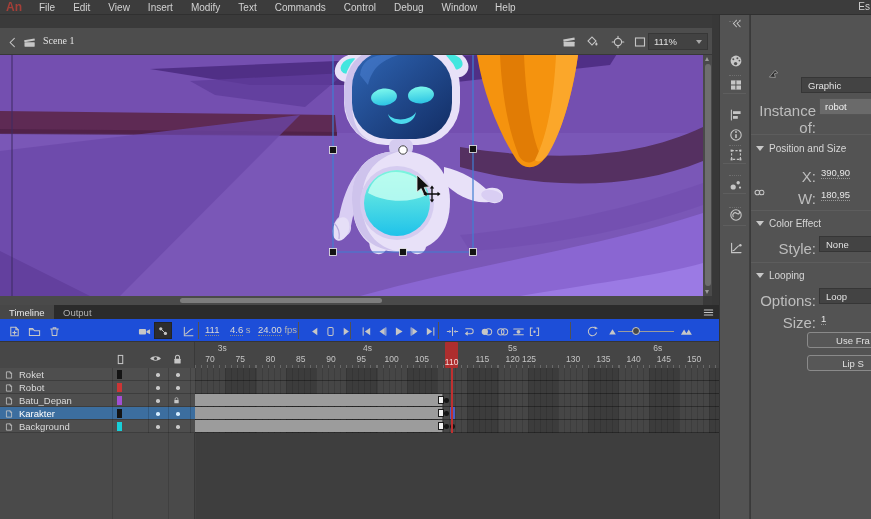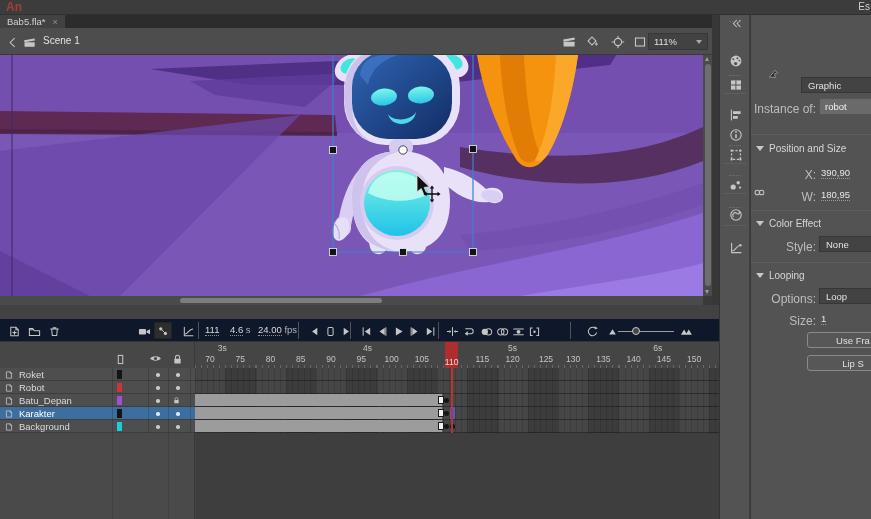--- a/index.html
+++ b/index.html
@@ -15,21 +15,21 @@
   .workspace{position:absolute;right:0;top:1px;font-size:10px;color:#d2d2d2;padding-right:1px;}
 
   
   .doctabbar{position:absolute;left:0;top:15px;width:712px;height:13px;background:#2c2c2c;}
   .doctab{position:absolute;left:0;top:0;height:13px;background:#424242;display:flex;align-items:center;
           padding:0 7px;font-size:9.5px;color:#d2d2d2;}
   .doctab .close{margin-left:7px;color:#8f8f8f;font-size:9px;}
 
   
   .editbar{position:absolute;left:0;top:28px;width:712px;height:27px;background:#4d4d4d;border-bottom:1px solid #383838;}
-  .editbar .scene{position:absolute;left:43px;top:7px;font-size:10px;color:#e2e2e2;}
+  .editbar .scene{position:absolute;left:43px;top:7px;font-size:10px;color:#e2e2e2;font-family:Liberation Serif, serif;}
   .eb-icon{position:absolute;top:6px;width:16px;height:16px;display:flex;align-items:center;justify-content:center;}
   .zoombox{position:absolute;left:648px;top:5px;width:60px;height:17px;background:#424242;border:1px solid #373737;
            font-size:9.5px;color:#e0e0e0;display:flex;align-items:center;padding:0 5px;}
   .zoombox .caret{margin-left:auto;width:0;height:0;border-left:3.5px solid transparent;border-right:3.5px solid transparent;border-top:4px solid #a8a8a8;}
 
   
   .stage{position:absolute;left:0;top:55px;width:703px;height:241px;overflow:hidden;background:#7a57b7;}
   .vscroll{position:absolute;left:703px;top:55px;width:9px;height:241px;background:#4a4a4a;}
   .vscroll .thumb{position:absolute;left:1.5px;top:9px;width:6px;height:222px;background:#6e6e6e;border-radius:3px;}
   .vscroll .up{position:absolute;left:2px;top:2px;width:0;height:0;border-left:2.5px solid transparent;border-right:2.5px solid transparent;border-bottom:4px solid #9a9a9a;}
@@ -38,21 +38,21 @@
   .hscroll .thumb{position:absolute;left:180px;top:2px;width:202px;height:5px;background:#7d7d7d;border-radius:2.5px;}
   .dividercol{position:absolute;left:712px;top:15px;width:7px;height:290px;background:#383838;}
 
   
   .timeline{position:absolute;left:0;top:305px;width:719px;height:214px;background:#424242;}
   .tl-tabbar{position:absolute;left:0;top:0;width:719px;height:14px;background:#2b2b2b;}
   .tl-tab{position:absolute;top:0;height:14px;font-size:9.5px;display:flex;align-items:center;padding:0 9px;}
   .tl-tab.active{background:#474747;color:#e8e8e8;}
   .tl-tab.inactive{color:#b0b0b0;}
   .tl-menu{position:absolute;right:4px;top:1px;}
-  .tl-toolbar{position:absolute;left:0;top:14px;width:719px;height:23px;background:#0f172a;border-bottom:1px solid #353535;}
+  .tl-toolbar{position:absolute;left:0;top:14px;width:719px;height:23px;background:#1d4ed8;border-bottom:1px solid #353535;}
   .tbtn{position:absolute;top:4px;width:16px;height:16px;display:flex;align-items:center;justify-content:center;}
   .tb-press{position:absolute;left:154px;top:3px;width:18px;height:17px;background:#2d2d2d;border:1px solid #232323;
             display:flex;align-items:center;justify-content:center;}
   .vline{position:absolute;top:3px;width:1px;height:17px;background:#393939;border-right:1px solid #525252;}
   .hot{color:#d8d8d8;border-bottom:1px dotted #8f8f8f;}
   .counter{position:absolute;top:6px;font-size:9.5px;line-height:10px;}
   .unit{color:#b4b4b4;}
   .slider{position:absolute;left:618px;top:4px;width:56px;height:16px;}
   .slider .track{position:absolute;left:0;top:7.5px;width:56px;height:1px;background:#9c9c9c;}
   .slider .knob{position:absolute;left:14px;top:3.5px;width:8px;height:8px;border:1.5px solid #c8c8c8;border-radius:50%;background:#474747;}
@@ -101,21 +101,21 @@
   .dock-item{position:absolute;left:8px;width:16px;height:16px;display:flex;align-items:center;justify-content:center;}
   .dock-sep{position:absolute;left:3px;width:23px;height:1px;background:#444;border-bottom:1px solid #5e5e5e;}
   .dock-grip{position:absolute;left:9px;width:12px;height:2px;border-top:1px dotted #6e6e6e;}
 
   .props{position:absolute;left:751px;top:15px;width:120px;height:504px;background:#535353;overflow:visible;}
   .ptabs{position:absolute;left:0;top:0;width:120px;height:25px;background:#383838;}
   .ptab{position:absolute;top:11px;height:14px;font-size:9.5px;display:flex;align-items:center;padding:0 8px;}
   .ptab.active{background:#535353;color:#e8e8e8;left:2px;}
   .ptab.inactive{color:#b2b2b2;left:52px;}
   .pbody{position:absolute;left:0;top:25px;width:120px;height:479px;}
-  .plabel{position:absolute;left:0;width:65px;text-align:right;font-size:12px;color:#bdbdbd;}
+  .plabel{position:absolute;left:0;width:65px;text-align:right;font-size:15px;color:#bdbdbd;}
   .pfield{position:absolute;height:16px;background:#434343;border:1px solid #363636;font-size:9.5px;color:#e2e2e2;
           display:flex;align-items:center;padding:0 6px;}
   .pinput{position:absolute;height:17px;background:#6a6a6a;border:1px solid #555;font-size:9.5px;color:#f2f2f2;
           padding:0 5px;font-family:"Liberation Sans",sans-serif;}
   .hotv{font-size:9.5px;color:#e6e6e6;border-bottom:1px dotted #9a9a9a;position:absolute;}
   .psection{position:absolute;left:5px;font-size:10px;color:#d6d6d6;display:flex;align-items:center;gap:5px;}
   .psection .tri{width:0;height:0;border-left:4px solid transparent;border-right:4px solid transparent;border-top:5px solid #c8c8c8;}
   .pdiv{position:absolute;left:0;width:120px;height:1px;background:#414141;border-bottom:1px solid #5d5d5d;}
   .pbtn{position:absolute;left:56px;width:92px;height:16px;border:1px solid #8a8a8a;border-radius:3px;background:#575757;
         color:#e0e0e0;font-size:9.5px;display:flex;align-items:center;justify-content:center;}
@@ -127,29 +127,36 @@
   .ic .f{fill:#c6c6c6;}
   .ic .o{stroke:#c6c6c6;fill:none;stroke-width:1.1;}
 </style>
 </head>
 <body>
 
 <div id="root">
 
   <div class="menubar">
     <span class="logo">An</span>
+    <span id="menuItems" style="display:flex;">
+        <span class="menu-item">File</span>
+        <span class="menu-item">Edit</span>
+        <span class="menu-item">View</span>
+        <span class="menu-item">Insert</span>
+        <span class="menu-item">Modify</span>
+        <span class="menu-item">Text</span>
+        <span class="menu-item">Commands</span>
+        <span class="menu-item">Control</span>
+        <span class="menu-item">Debug</span>
+        <span class="menu-item">Window</span>
+        <span class="menu-item">Help</span>
+      </span>
     <span class="workspace">Es</span>
   </div>
 
-  <div class="doctabbar">
-    <div class="doctab">
-      <span>Bab5.fla*</span>
-      <span class="close">×</span>
-    </div>
-  </div>
 
   <div class="editbar">
     <span class="eb-icon" style="left:4px;">
         <svg viewBox="0 0 14 14" width="13" height="13" class="ic">
           <path class="s" d="M9 2.5 L4.5 7 L9 11.5"></path>
         </svg>
       </span>
     <span class="eb-icon" style="left:21px;">
         <svg viewBox="0 0 14 14" width="13" height="13" class="ic">
           <path class="f" d="M1.2 4.6 L12.4 2.6 L12.8 4.8 L1.6 6.8 Z"></path>
@@ -267,20 +274,29 @@
     <span class="up"></span>
     <span class="thumb"></span>
     <span class="down"></span>
   </div>
   <div class="hscroll">
     <span class="thumb"></span>
   </div>
   <div class="dividercol"></div>
 
   <div class="timeline">
+    <div class="tl-tabbar">
+      <div class="tl-tab active" style="left:0;">Timeline</div>
+      <div class="tl-tab inactive" style="left:54px;">Output</div>
+      <span class="tl-menu">
+          <svg viewBox="0 0 14 14" width="13" height="13" class="ic">
+            <path class="s" d="M2.5 4.4 H11.5 M2.5 7 H11.5 M2.5 9.6 H11.5"></path>
+          </svg>
+        </span>
+    </div>
 
     <div class="tl-toolbar" id="tlToolbar">
       <div class="vline" style="left:198px;"></div>
       <div class="vline" style="left:298px;"></div>
       <div class="vline" style="left:350px;"></div>
       <div class="vline" style="left:438px;"></div>
       <div class="vline" style="left:570px;"></div>
       <span class="counter" style="left:205px;">
         <span class="hot">111</span></span>
       <span class="counter" style="left:230px;">
@@ -454,21 +470,21 @@
         <span class="fnum" style="left: 15.1px;">70</span>
         <span class="fnum" style="left: 45.35px;">75</span>
         <span class="fnum" style="left: 75.6px;">80</span>
         <span class="fnum" style="left: 105.85px;">85</span>
         <span class="fnum" style="left: 136.1px;">90</span>
         <span class="fnum" style="left: 166.35px;">95</span>
         <span class="fnum" style="left: 196.6px;">100</span>
         <span class="fnum" style="left: 226.85px;">105</span>
         <span class="fnum" style="left: 287.35px;">115</span>
         <span class="fnum" style="left: 317.6px;">120</span>
-        <span class="fnum" style="left: 351px; text-align: right;">125</span>
+        <span class="fnum" style="left: 334px; text-align: right;">125</span>
         <span class="fnum" style="left: 378.1px;">130</span>
         <span class="fnum" style="left: 408.35px;">135</span>
         <span class="fnum" style="left: 438.6px;">140</span>
         <span class="fnum" style="left: 468.85px;">145</span>
         <span class="fnum" style="left: 499.1px;">150</span>
       </div>
 
     <div class="tl-rows">
       <div id="layerList">
           <div class="lrow" style="top: 0px;">

